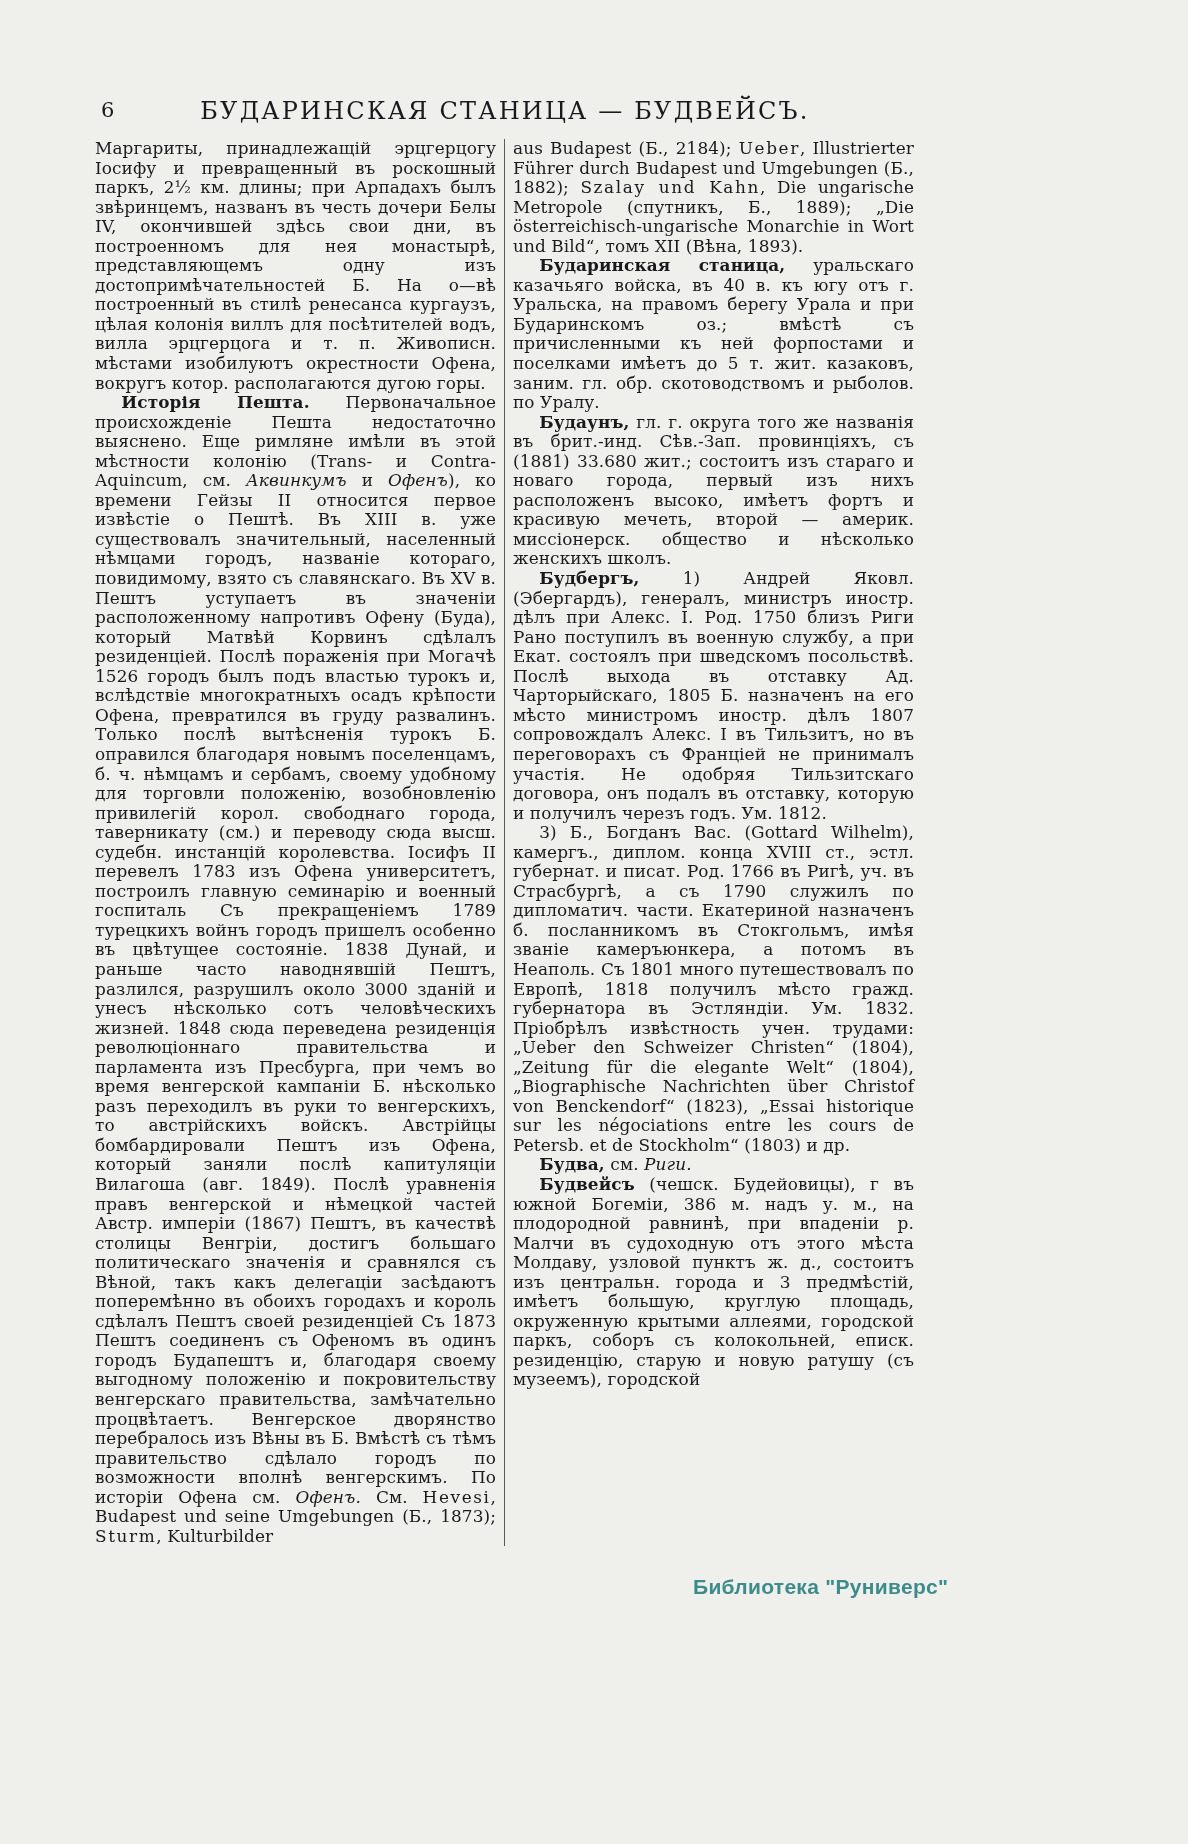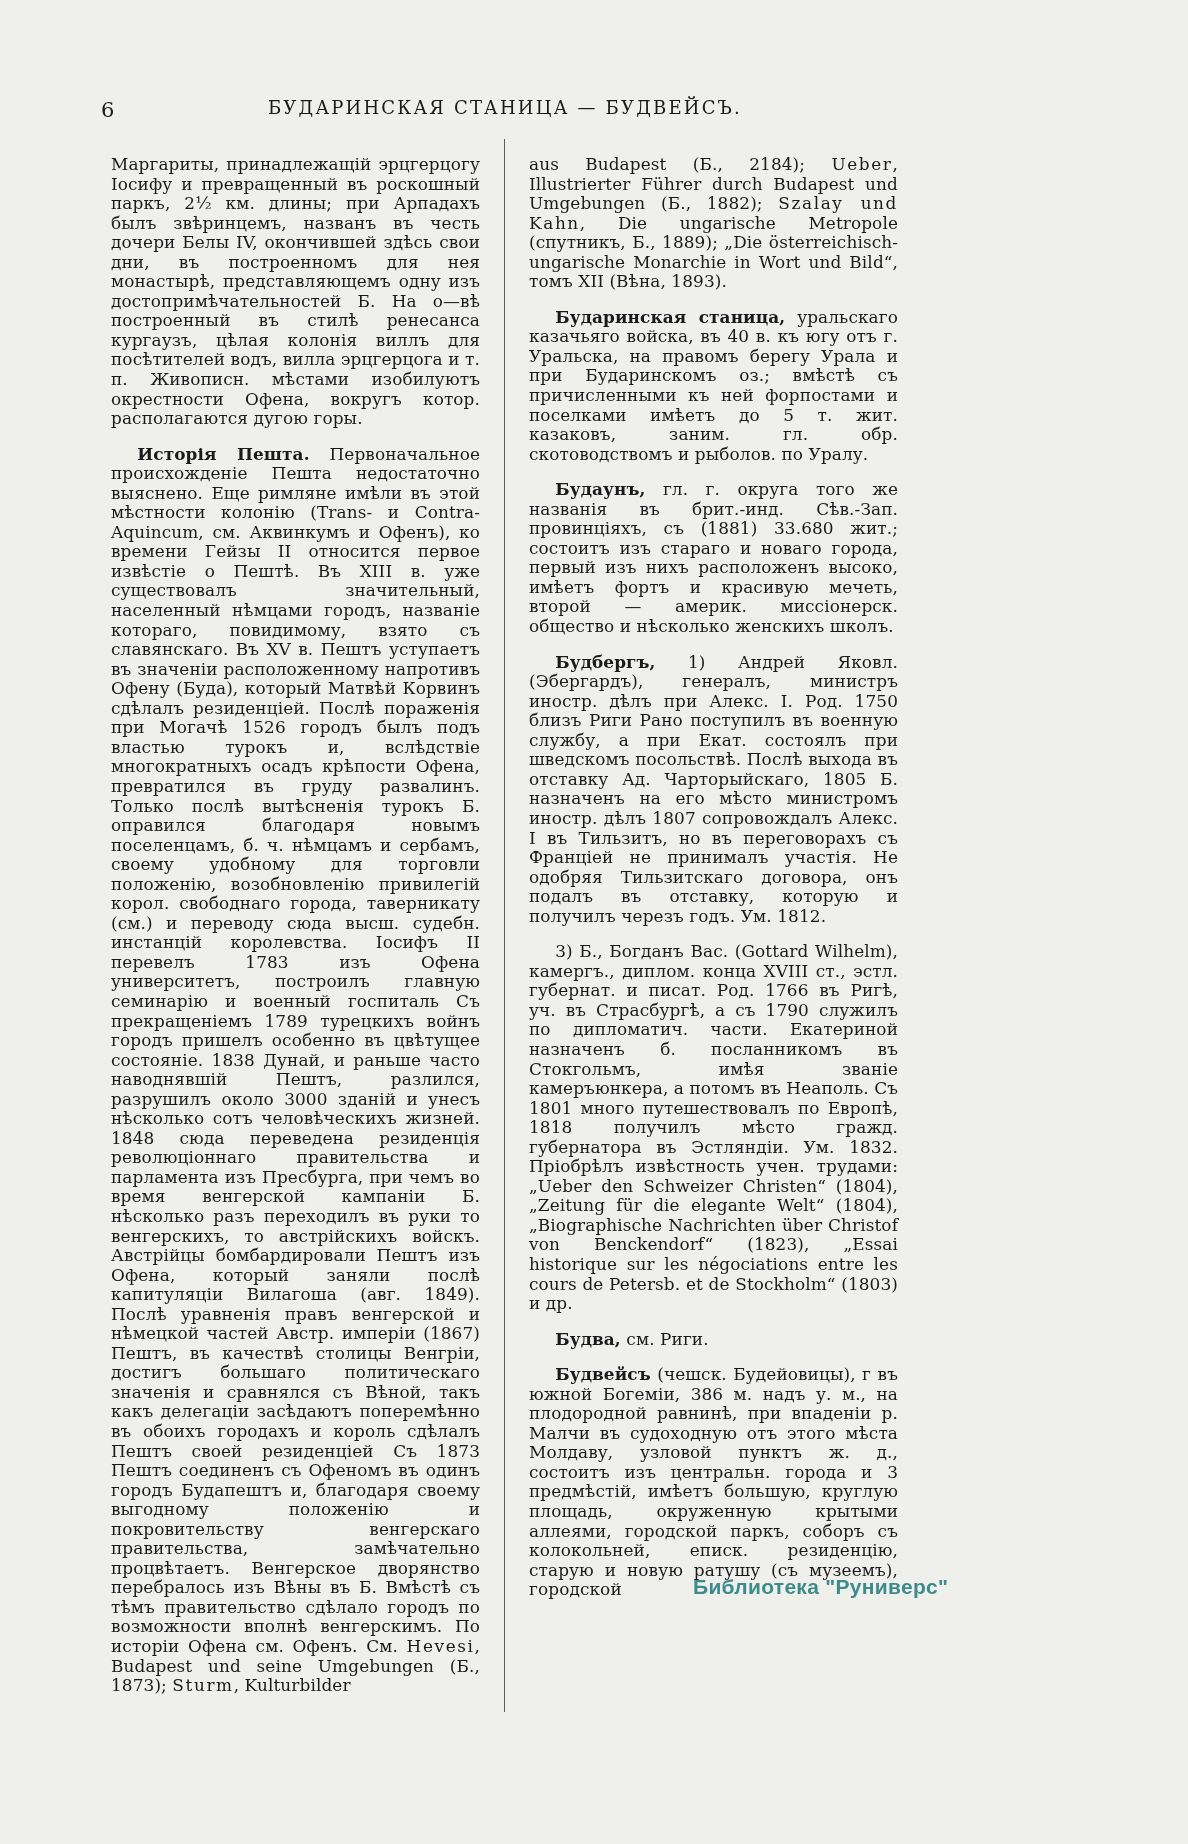--- a/index.html
+++ b/index.html
@@ -14,45 +14,45 @@
   .page { position: absolute; inset: 0; }
   .header {
     position: absolute; top: 97px; left: 95px; width: 820px;
     text-align: center;
   }
   .pagenum {
     position: absolute; left: 6px; top: 1px;
     font-size: 21px;
   }
   .header-title {
-    font-size: 18px;
+    font-size: 24px;
     letter-spacing: 2.2px;
     white-space: nowrap;
   }
   .columns {
     position: absolute; top: 139px; left: 95px; width: 820px;
     display: flex;
   }
   .column {
     width: 401px;
     text-align: justify;
     font-size: 16.9px;
     line-height: 19.55px;
     letter-spacing: 0.1px;
   }
   .column-rule {
     width: 1px;
     background: #5a5a58;
     margin: 0 8px;
     align-self: stretch;
   }
-  .para { margin: 16px; }
+  .para { margin: 0; }
   .para.indent { text-indent: 1.55em; }
   .bold { font-weight: bold; }
-  .italic { }
+  .italic { font-style: italic; }
   .spaced { letter-spacing: 1.6px; }
   .watermark {
     position: absolute;
     left: 693px; top: 1575px;
     font-family: "Liberation Sans", sans-serif;
     font-weight: bold;
     font-size: 21px;
     letter-spacing: 0.3px;
   }
 </style>

